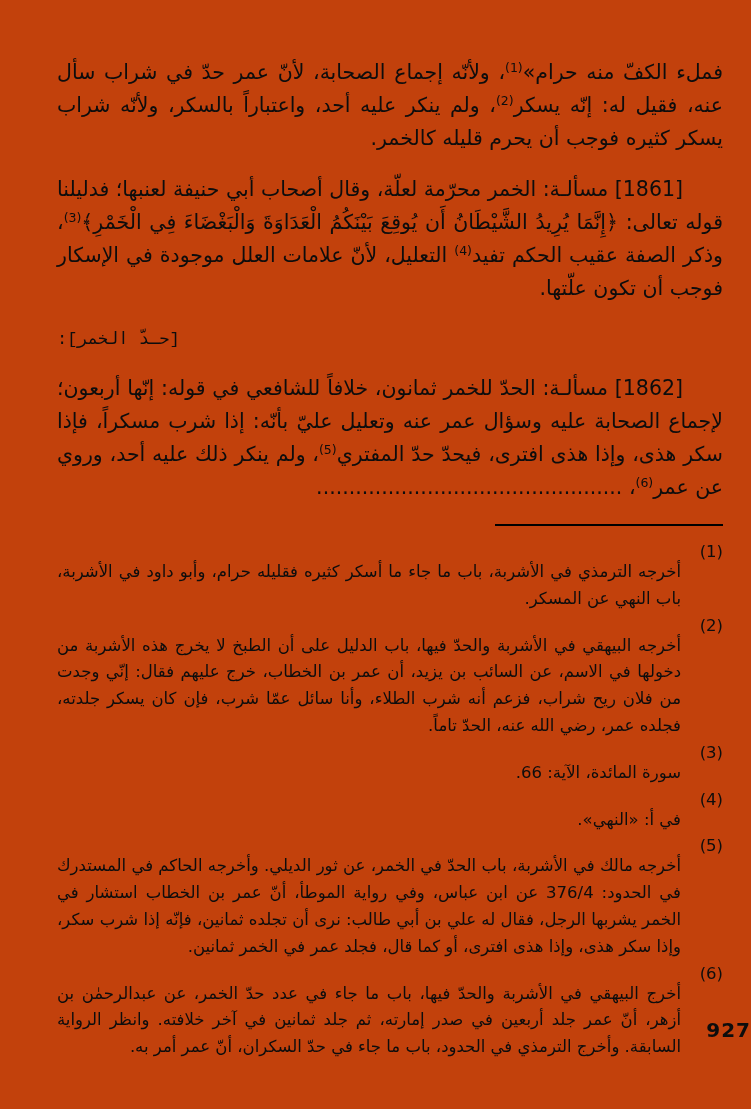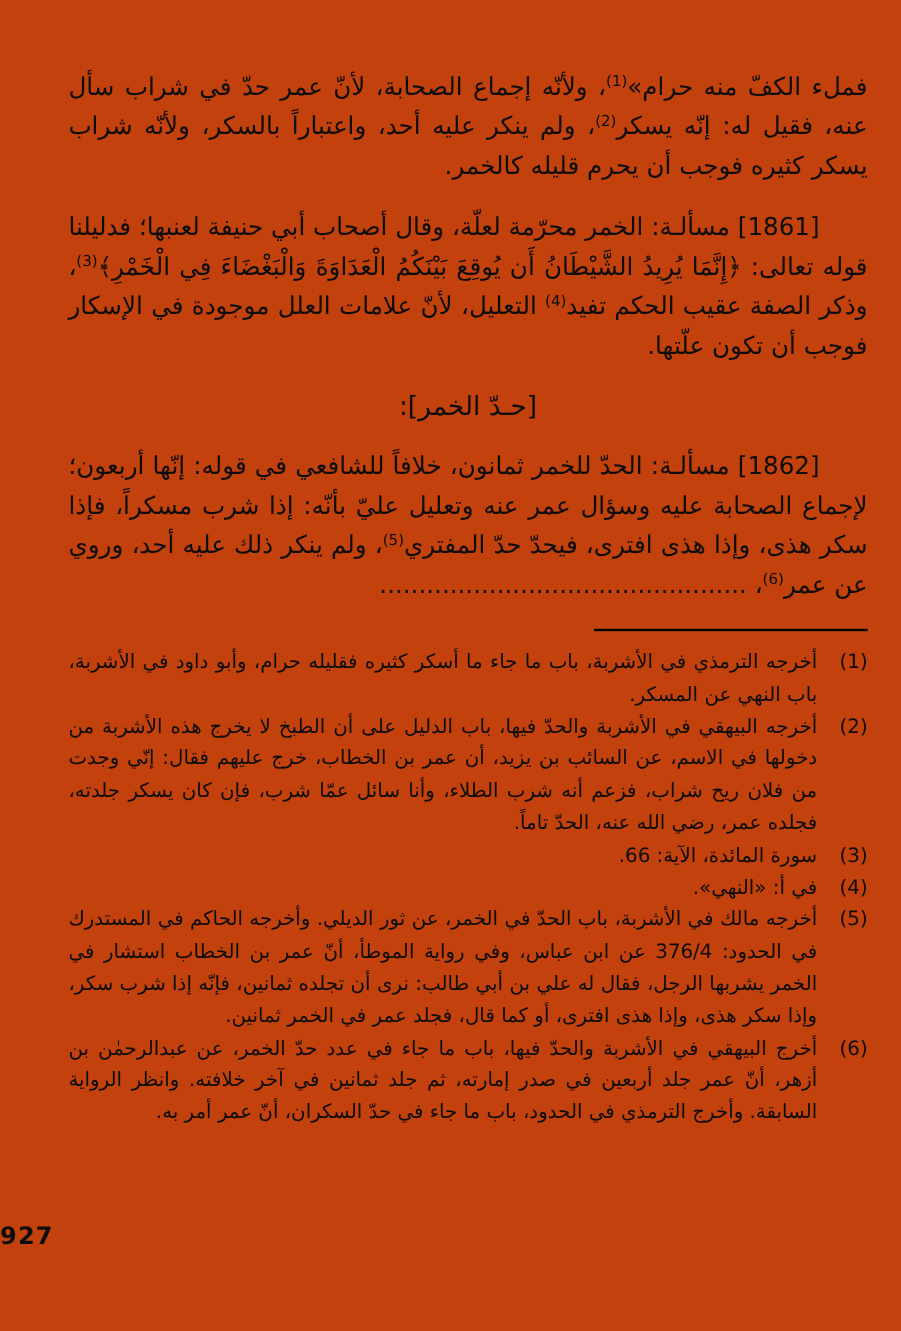--- a/index.html
+++ b/index.html
@@ -27,23 +27,24 @@
     margin: 0 0 18px 0;
     font-size: 20.5px;
     line-height: 33px;
     text-align: justify;
   }
   .body-para.indent {
     text-indent: 40px;
   }
   .heading {
     margin: 2px 0 16px 0;
-    font-size: 22px;
+    font-size: 17px;
     line-height: 33px;
-    text-align: center;
+    text-align: left;
+    font-family: Liberation Mono, monospace;
   }
   .bold { font-weight: normal; margin-top: 28px; }
   sup.fnref {
     font-size: 12.5px;
     line-height: 0;
     vertical-align: 7px;
     letter-spacing: 0;
   }
   .footnote-area {
     position: absolute;
@@ -63,27 +64,28 @@
     line-height: 26.8px;
   }
   .fn-num {
     flex: none;
     width: 42px;
     text-align: right;
   }
   .fn-text {
     flex: 1;
     text-align: justify;
+    margin-top: 20px;
   }
   .page-number {
     position: absolute;
     top: 1018px;
     left: 0;
     right: 0;
-    text-align: left;
+    text-align: right;
     font-size: 20px;
     font-weight: bold;
     letter-spacing: 1px;
   }
 </style>
 </head>
 <body>
 
 <div class="page">
 

